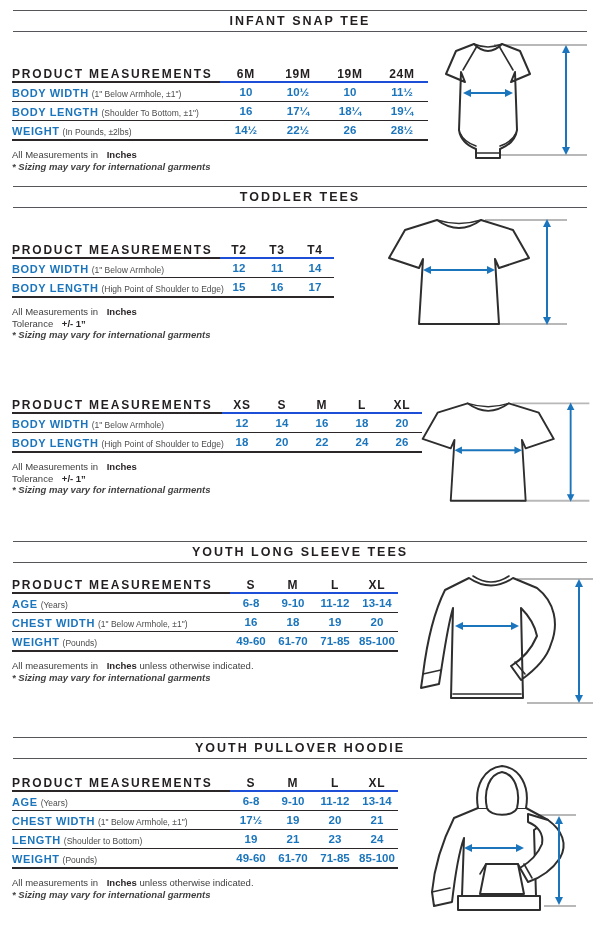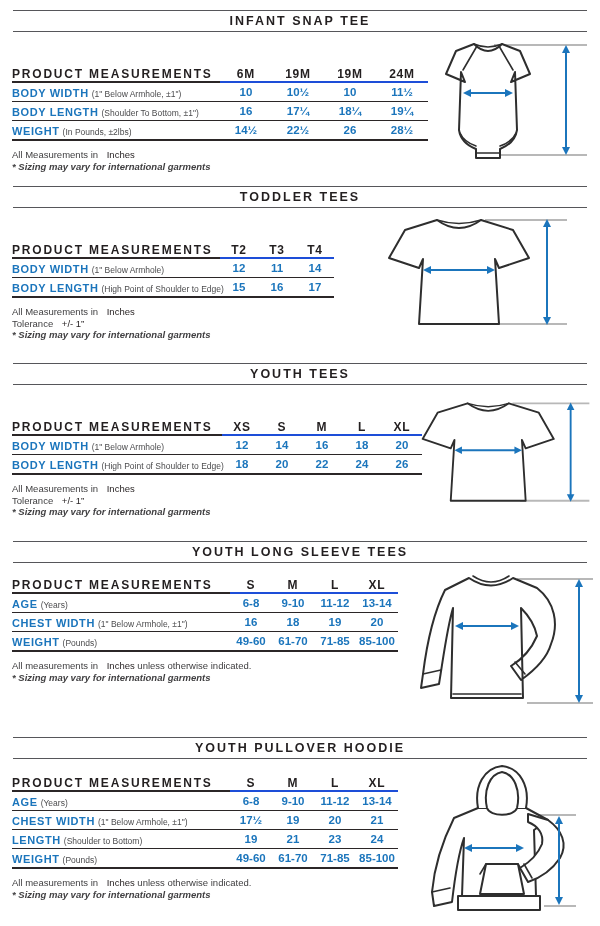--- a/index.html
+++ b/index.html
@@ -33,21 +33,21 @@
   td.c-label { height:19px; border-bottom:1.5px solid #2b2627; vertical-align:middle; }
   td.c-val {
     height:19px; border-bottom:1.5px solid #2b2627; vertical-align:middle;
     text-align:center; color:#1b75bc; font-weight:bold; font-size:11.5px;
   }
   tr.last td { border-bottom:2px solid #2b2627;margin-left:40px; }
   .lbl { color:#1b75bc; font-weight:bold; font-size:11px; letter-spacing:0.6px; }
   .det { color:#4b4b4d; font-size:8.5px; margin-left:3px; }
   .notes { margin:8px 0 0 12px; font-size:9.5px; color:#414042; }
   .notes p { line-height:11.5px; }
-  .b { font-weight:normal; color:#2b2627;padding-left:6px; }
+  .b { font-weight:bold; color:#2b2627;padding-left:6px; }
   .sizing { font-style:italic; font-weight:600; }
   .illus { position:absolute; }
   .garment { fill:#ffffff; stroke:#2e2e2e; stroke-width:2; stroke-linejoin:round; stroke-linecap:round; }
   .seam { fill:none; stroke:#2e2e2e; stroke-width:1.6; stroke-linecap:round; }
   .mline { stroke:#b8b8b8; stroke-width:2; }
   .barrow { stroke:#1b75bc; stroke-width:2; }
   .bhead { fill:#1b75bc; stroke:none; }
 </style>
 </head>
 <body>
@@ -177,23 +177,20 @@
     <polygon class="bhead" points="112,64 104,60 104,68"></polygon>
   </g>
   <g>
     <line class="barrow" x1="164" y1="20" x2="164" y2="112"></line>
     <polygon class="bhead" points="164,13 160,21 168,21"></polygon>
     <polygon class="bhead" points="164,119 160,111 168,111"></polygon>
   </g>
 </svg>
 
 <section class="size-section" style="top:363px">
-  <div class="title-bar">
-    <h2 class="title">YOUTH TEES</h2>
-  </div>
   <table class="size-table" style="width:410px;margin-top:28px">
     <colgroup>
         <col style="width:210px">
         <col style="width:40px">
         <col style="width:40px">
         <col style="width:40px">
         <col style="width:40px">
         <col style="width:40px">
       </colgroup>
     <thead>

